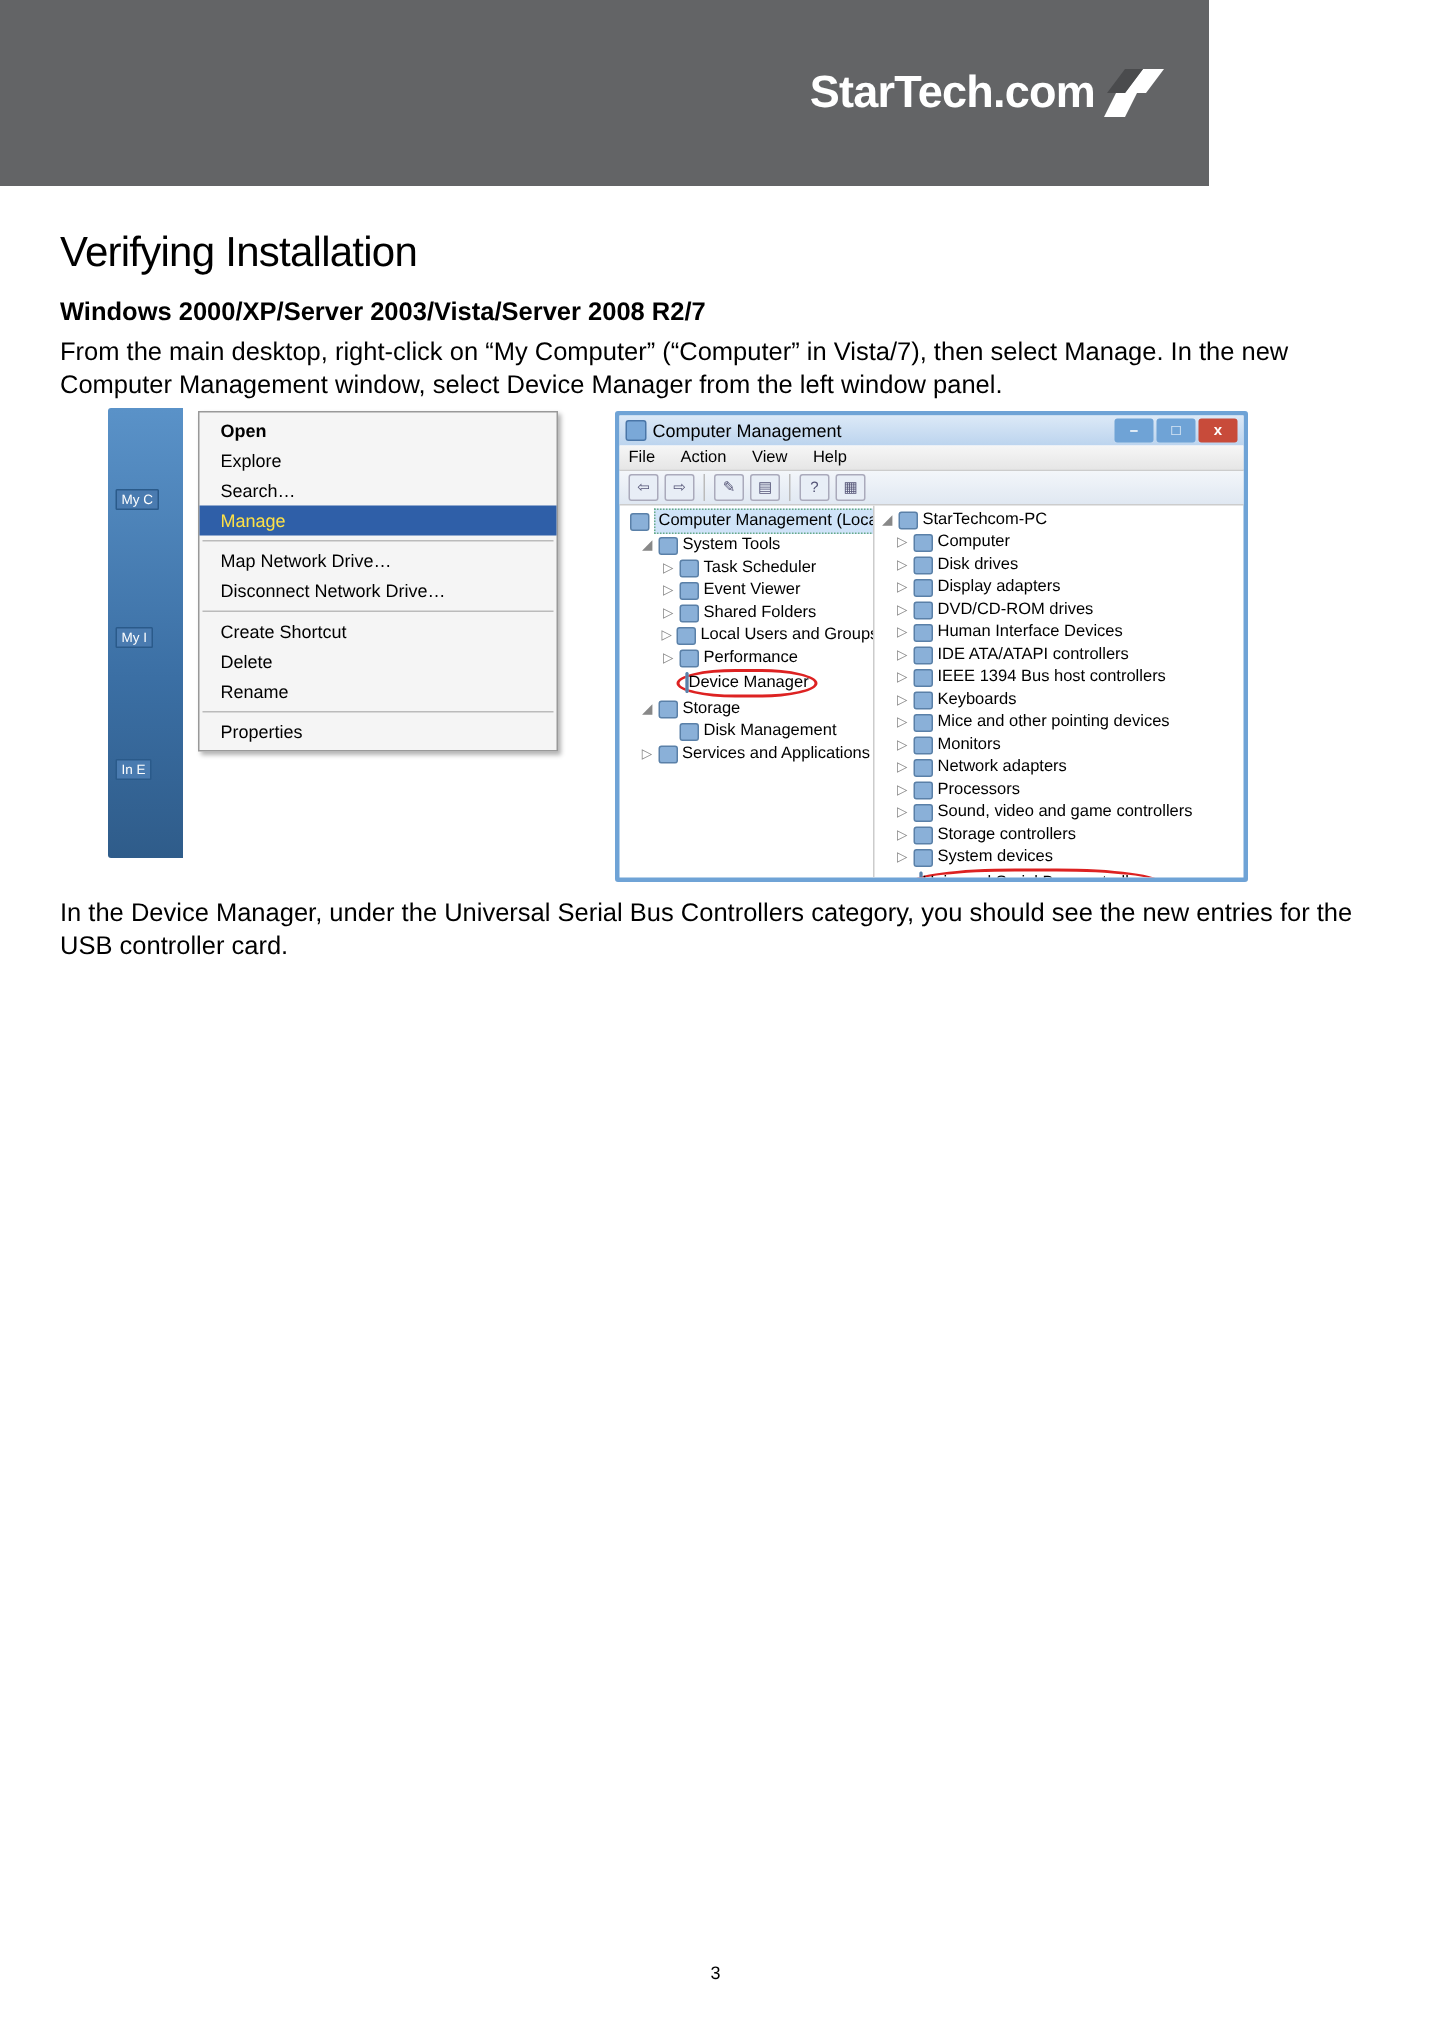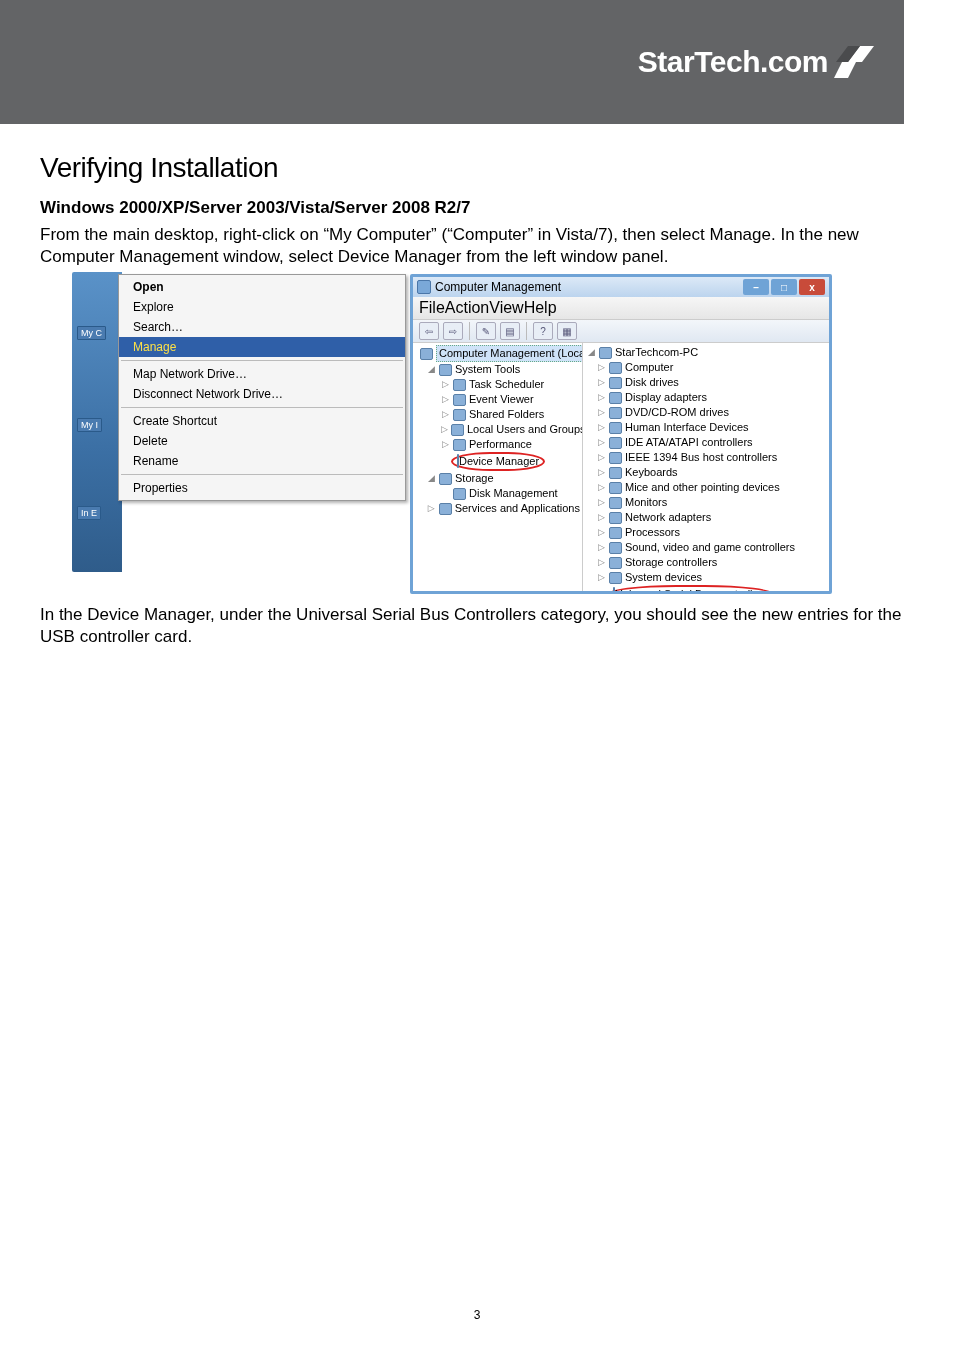--- a/index.html
+++ b/index.html
@@ -5,21 +5,21 @@
   * { box-sizing: border-box; margin: 0; padding: 0; }
   body {
     width: 954px;
     height: 1350px;
     font-family: Arial, Helvetica, sans-serif;
     background: #fff;
     color: #000;
     position: relative;
   }
   .header-band {
-    width: 904px;
+    width: 806px;
     height: 124px;
     background: #636466;
     display: flex;
     justify-content: flex-end;
     align-items: center;
     padding-right: 30px;
     padding-left: 20px;
   }
   .logo {
     display: flex;
@@ -84,22 +84,22 @@
     background: #4a7bb0;
     border: 1px solid #2a5a8a;
     padding: 1px 3px;
     border-radius: 1px;
   }
   .ctx-icon.i1 { left: -3px; top: 52px; }
   .ctx-icon.i2 { left: -3px; top: 144px; }
   .ctx-icon.i3 { left: -3px; top: 232px; }
   .ctx-menu {
     position: relative;
-    margin-left: 38px;
-    width: 288px;
+    margin-left: 52px;
+    width: 240px;
     background: #f5f5f5;
     border: 1px solid #999;
     box-shadow: 2px 2px 3px rgba(0,0,0,.3);
     font-size: 12px;
     padding: 2px 0;
   }
   .ctx-menu .item {
     padding: 2px 14px;
     line-height: 16px;
     cursor: default;
@@ -147,22 +147,22 @@
     font-size: 10px; font-weight: bold; color: #fff;
   }
   .win-min { background: #6fa3d6; }
   .win-max { background: #6fa3d6; }
   .win-close { background: #c84b3a; }
   .cm-menu {
     background: linear-gradient(#f6f6f6,#e6e6e6);
     border-bottom: 1px solid #ccc;
     padding: 2px 6px;
     display: flex;
-    gap: 0;
-    font-size: 16px;
+    gap: 17px;
+    font-size: 11px;
   }
   .cm-tb {
     background: linear-gradient(#f3f6fa,#e0e8f2);
     border-bottom: 1px solid #ccc;
     padding: 2px 6px;
     display: flex;
     gap: 4px;
     align-items: center;
   }
   .tb-btn {

